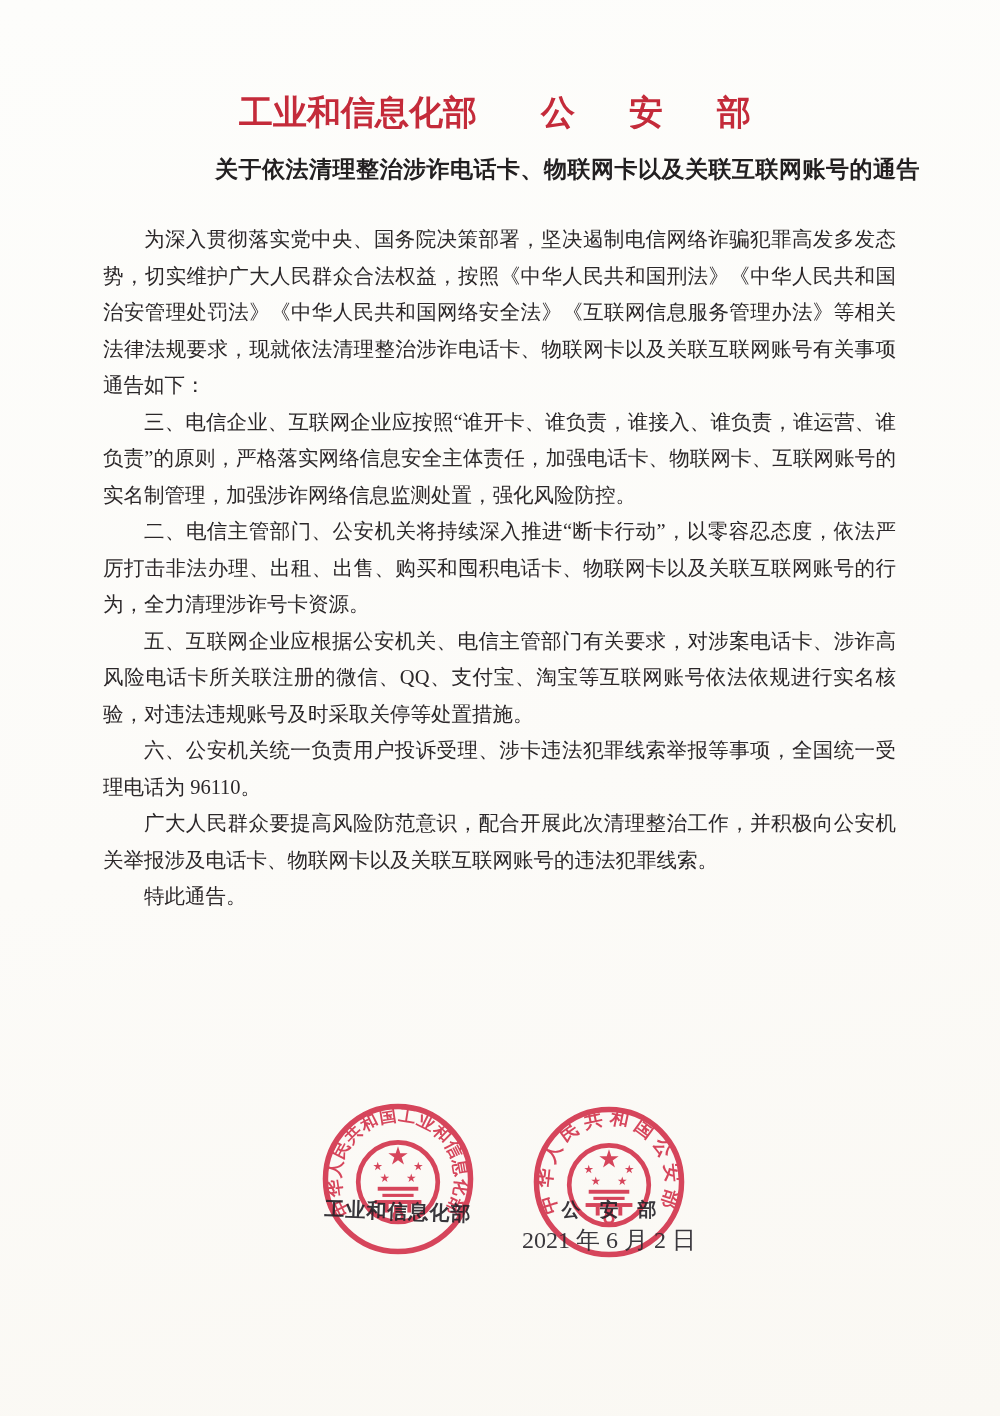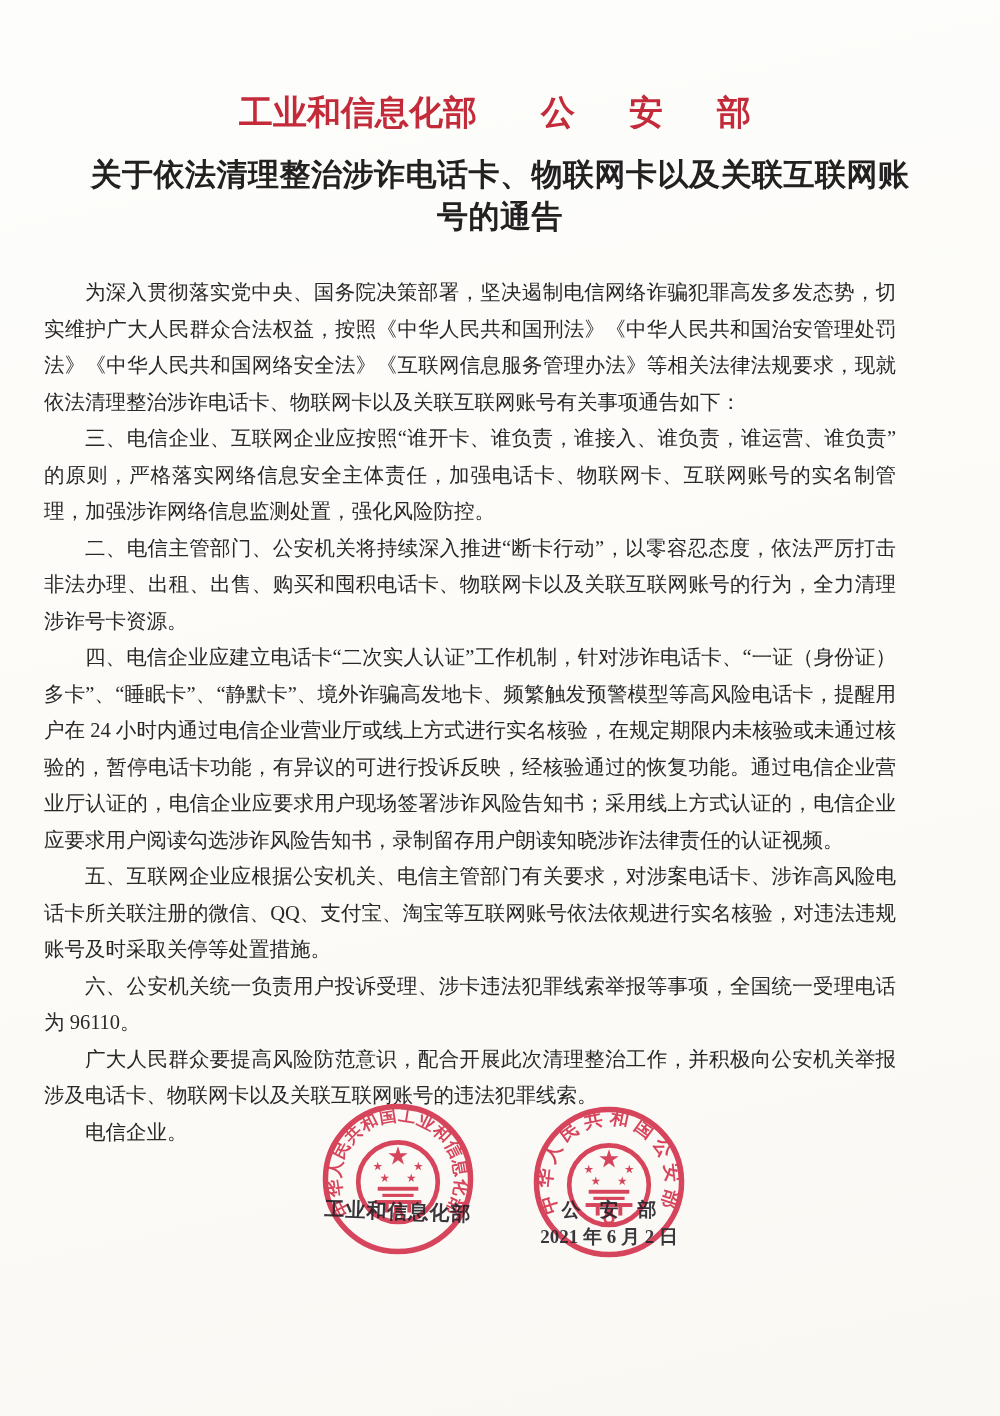--- a/index.html
+++ b/index.html
@@ -30,29 +30,29 @@
     font-size: 34px;
     font-weight: bold;
     white-space: nowrap;
   }
   .ministry-right {
     letter-spacing: 10px;
   }
   
   .doc-title {
     margin: 18px 80px 0;
-    text-align: center;
-    font-size: 31px;
+    text-align: right;
+    font-size: 23px;
     font-weight: bold;
     color: #232021;
     letter-spacing: 0.5px;
   }
   
   .doc-body {
-    padding: 36px 104px 0 44px;
+    padding: 36px 104px 0 103px;
     font-size: 20.5px;
     line-height: 36.5px;
     text-align: justify;
     color: #2b2729;
   }
   .doc-body p {
     margin: 0;
     text-indent: 2em;
   }
   
@@ -84,22 +84,22 @@
     top: 93px;
     font-size: 19px;
     opacity: 0.9;
   }
   .seal-date {
     position: absolute;
     left: -30px;
     right: -30px;
     top: 120px;
     text-align: center;
-    font-size: 19px;
-    font-weight: bold;
+    font-size: 24px;
+    font-weight: normal;
     color: #2a282e;
     white-space: nowrap;
     opacity: 0.92;
   }
 </style>
 </head>
 <body>
 
 <div class="page">
 
@@ -107,25 +107,24 @@
     <span class="ministry">工业和信息化部</span>
     <span class="ministry ministry-right">公　安　部</span>
   </div>
 
   <h1 class="doc-title">关于依法清理整治涉诈电话卡、物联网卡以及关联互联网账号的通告</h1>
 
   <div class="doc-body">
     <p>为深入贯彻落实党中央、国务院决策部署，坚决遏制电信网络诈骗犯罪高发多发态势，切实维护广大人民群众合法权益，按照《中华人民共和国刑法》《中华人民共和国治安管理处罚法》《中华人民共和国网络安全法》《互联网信息服务管理办法》等相关法律法规要求，现就依法清理整治涉诈电话卡、物联网卡以及关联互联网账号有关事项通告如下：</p>
     <p>三、电信企业、互联网企业应按照“谁开卡、谁负责，谁接入、谁负责，谁运营、谁负责”的原则，严格落实网络信息安全主体责任，加强电话卡、物联网卡、互联网账号的实名制管理，加强涉诈网络信息监测处置，强化风险防控。</p>
     <p>二、电信主管部门、公安机关将持续深入推进“断卡行动”，以零容忍态度，依法严厉打击非法办理、出租、出售、购买和囤积电话卡、物联网卡以及关联互联网账号的行为，全力清理涉诈号卡资源。</p>
-    <p>四、电信企业应建立电话卡“二次实人认证”工作机制，针对涉诈电话卡、“一证（身份证）多卡”、“睡眠卡”、“静默卡”、境外诈骗高发地卡、频繁触发预警模型等高风险电话卡，提醒用户在 24 小时内通过电信企业营业厅或线上方式进行实名核验，在规定期限内未核验或未通过核验的，暂停电话卡功能，有异议的可进行投诉反映，经核验通过的恢复功能。通过电信企业营业厅认证的，电信企业应要求用户现场签署涉诈风险告知书；采用线上方式认证的，电信企业应要求用户阅读勾选涉诈风险告知书，录制留存用户朗读知晓涉诈法律责任的认证视频。</p>
     <p>五、互联网企业应根据公安机关、电信主管部门有关要求，对涉案电话卡、涉诈高风险电话卡所关联注册的微信、QQ、支付宝、淘宝等互联网账号依法依规进行实名核验，对违法违规账号及时采取关停等处置措施。</p>
     <p>六、公安机关统一负责用户投诉受理、涉卡违法犯罪线索举报等事项，全国统一受理电话为 96110。</p>
     <p>广大人民群众要提高风险防范意识，配合开展此次清理整治工作，并积极向公安机关举报涉及电话卡、物联网卡以及关联互联网账号的违法犯罪线索。</p>
-    <p>电信企业。</p>
+    <p>特此通告。</p>
   </div>
 
   <div class="seal seal-left">
     <svg viewBox="0 0 200 200" aria-hidden="true">
       <defs>
         <path id="arcL" d="M 35.9 137 A 74 74 0 1 1 164.1 137" fill="none"></path>
         <path id="starL" d="M0,-1 L0.2245,-0.309 L0.951,-0.309 L0.3633,0.118 L0.5878,0.809 L0,0.382 L-0.5878,0.809 L-0.3633,0.118 L-0.951,-0.309 L-0.2245,-0.309 Z"></path>
       </defs>
       <circle cx="100" cy="100" r="93" fill="none" stroke="#d6455b" stroke-width="7"></circle>
       <text font-size="22" font-weight="bold" fill="#d6455b" letter-spacing="1" text-anchor="middle" font-family="Liberation Serif, DejaVu Serif, serif">

